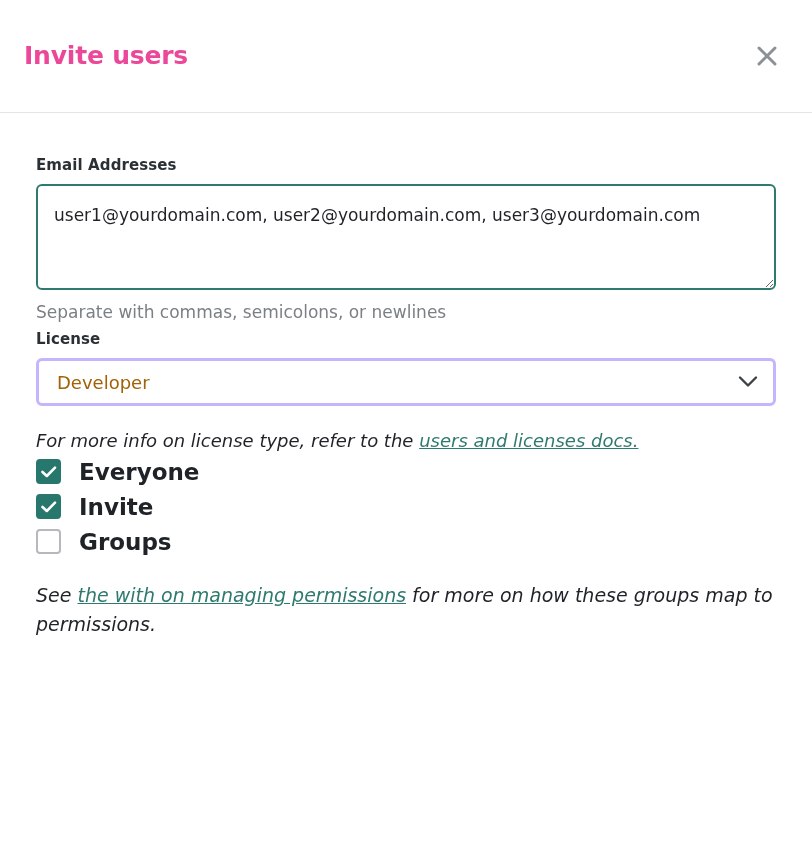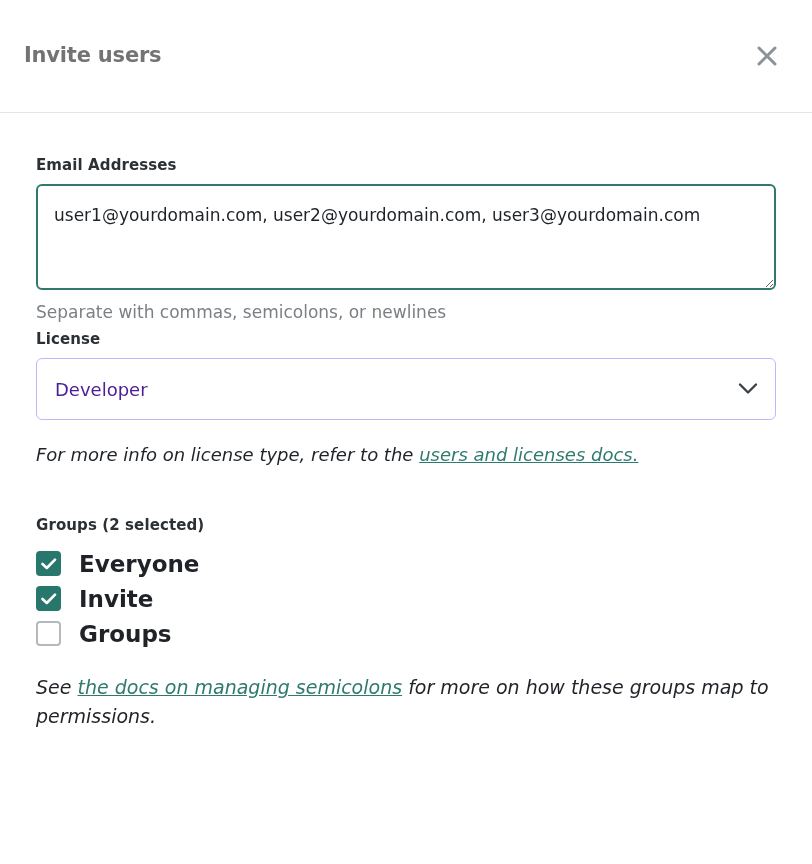--- a/index.html
+++ b/index.html
@@ -25,24 +25,24 @@
   .modal-header {
     height: 113px;
     border-bottom: 1px solid #e3e5e8;
     display: flex;
     align-items: center;
     justify-content: space-between;
     padding: 0 24px 0 24px;
     flex: 0 0 auto;
   }
   .modal-title {
-    font-size: 21px;
+    font-size: 25px;
     font-weight: 700;
     letter-spacing: -0.2px;
-    color: #737373;
+    color: #ec4899;
     line-height: 1.1;
   }
   .close-btn {
     width: 34px; height: 34px;
     display: flex; align-items: center; justify-content: center;
     cursor: pointer;
     color: #8c9196;
     background: none;
     border: none;
     padding: 0;
@@ -91,27 +91,27 @@
   }
 
   
   .select-wrap {
     position: relative;
     width: 100%;
     margin-top: 7px;
   }
   .select-box {
     width: 100%;
-    height: 62px;
-    border: 1px solid #c4b5fd;
+    height: 48px;
+    border: 3px solid #c4b5fd;
     border-radius: 6px;
     background: #fff;
     font-family: "DejaVu Sans", "Liberation Sans", sans-serif;
     font-size: 18px;
-    color: #4c1d95;
+    color: #a16207;
     padding: 0 48px 0 18px;
     display: flex;
     align-items: center;
     cursor: pointer;
   }
   .select-chevron {
     position: absolute;
     right: 18px;
     top: 50%;
     transform: translateY(-50%);
@@ -208,21 +208,20 @@
         <svg width="20" height="13" viewBox="0 0 20 13" fill="none" xmlns="http://www.w3.org/2000/svg">
           <path d="M2 2 L10 10 L18 2" stroke="#3c4246" stroke-width="2.4" stroke-linecap="round" stroke-linejoin="round"></path>
         </svg>
       </span>
     </div>
 
     <div class="note-italic">
       <span>For more info on license type, refer to the </span><a class="link">users and licenses docs.</a>
     </div>
 
-    <div class="groups-label">Groups (2 selected)</div>
 
     <div class="checkbox-row">
       <span class="cbox checked">
         <svg width="16" height="12" viewBox="0 0 16 12" fill="none" xmlns="http://www.w3.org/2000/svg">
           <path d="M1.5 6 L5.8 10 L14 1.6" stroke="#ffffff" stroke-width="2.6" stroke-linecap="round" stroke-linejoin="round"></path>
         </svg>
       </span>
       <span class="cbox-label">Everyone</span>
     </div>
 
@@ -238,17 +237,17 @@
     <div class="checkbox-row">
       <span class="cbox">
         <svg width="16" height="12" viewBox="0 0 16 12" fill="none" xmlns="http://www.w3.org/2000/svg">
           <path d="M1.5 6 L5.8 10 L14 1.6" stroke="#ffffff" stroke-width="2.6" stroke-linecap="round" stroke-linejoin="round"></path>
         </svg>
       </span>
       <span class="cbox-label">Groups</span>
     </div>
 
     <div class="footer-note">
-      <span>See </span><a class="link">the docs on managing semicolons</a><span> for more on how these groups map to permissions.</span>
+      <span>See </span><a class="link">the with on managing permissions</a><span> for more on how these groups map to permissions.</span>
     </div>
 
   </div>
 </div>
 
 </body></html>

